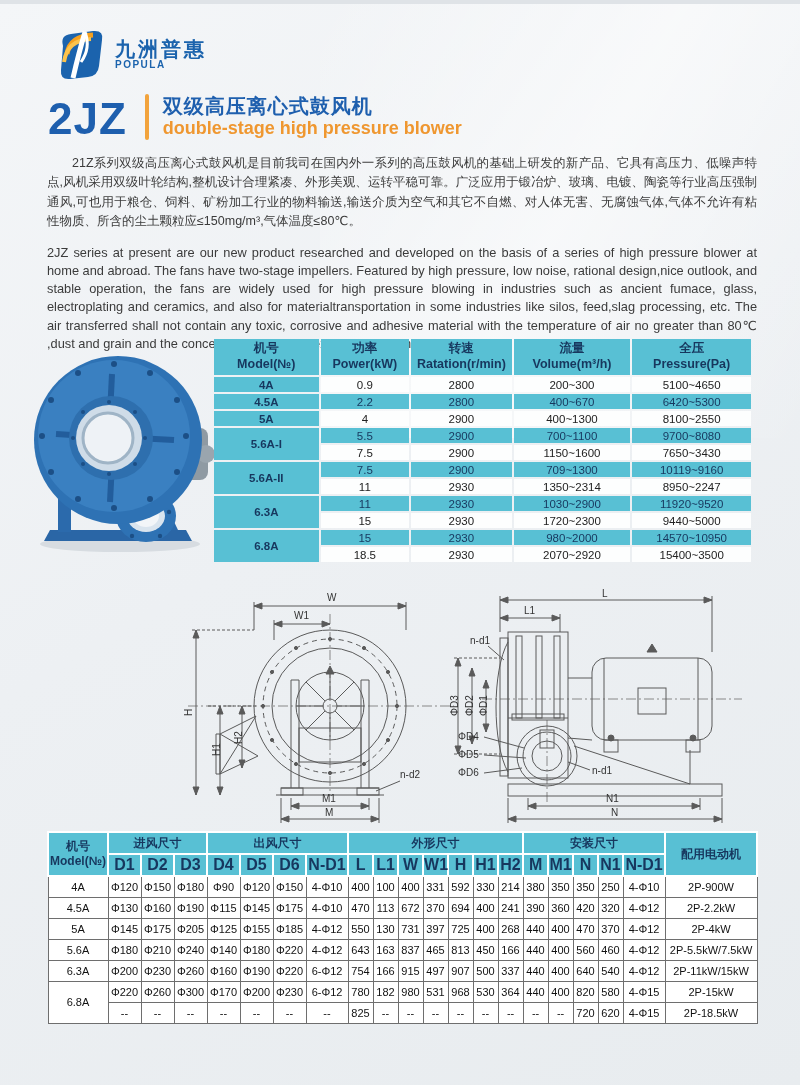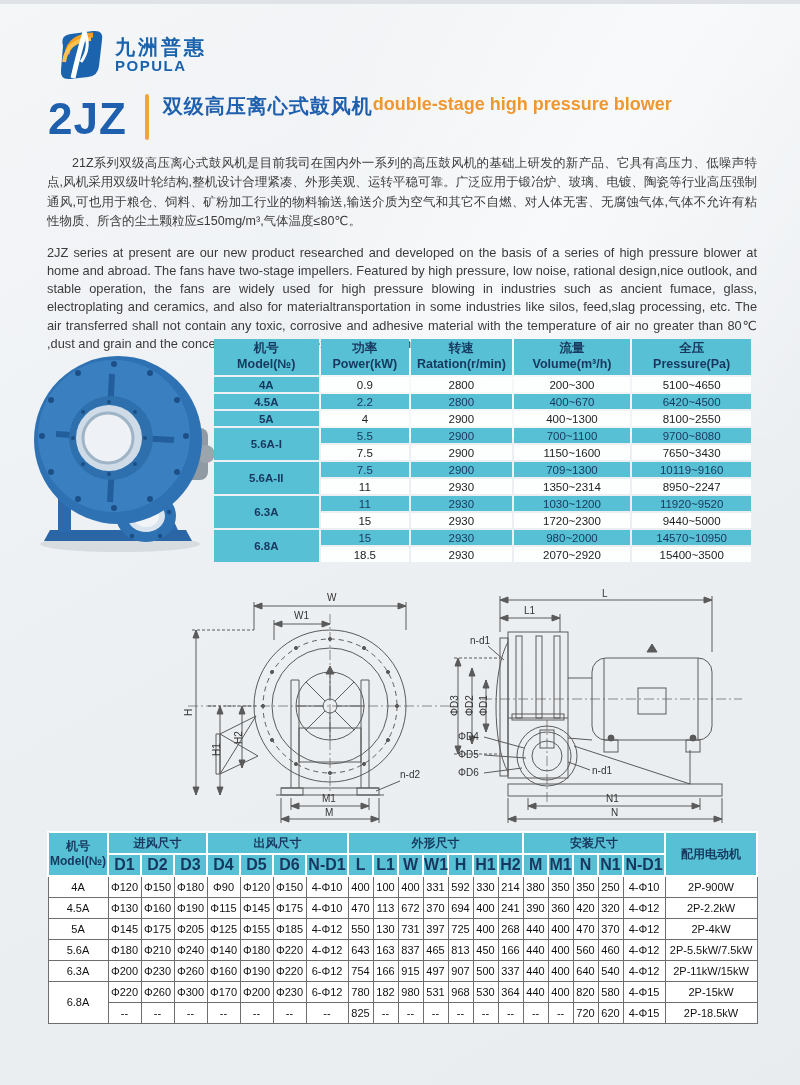--- a/index.html
+++ b/index.html
@@ -13,27 +13,27 @@
   .sheen {
     position:absolute; top:0; left:40%; width:60%; height:40%;
     background:linear-gradient(120deg, rgba(255,255,255,0) 0%, rgba(255,255,255,.55) 50%, rgba(255,255,255,0) 100%);
     pointer-events:none;
   }
 
   
   .logo { position:absolute; left:55px; top:24px; display:flex; align-items:center; gap:8px; }
   .logo-text { display:flex; flex-direction:column; line-height:1.05; }
   .brand-cn { color:#1b63ad; font-weight:bold; font-size:20px; letter-spacing:3px; }
-  .brand-en { color:#1b63ad; font-weight:bold; font-size:15px; letter-spacing:1.5px; }
+  .brand-en { color:#1b63ad; font-weight:bold; font-size:10px; letter-spacing:1.5px; }
 
   
   .titleblock { position:absolute; left:48px; top:90px; display:flex; }
   .model-big { color:#1e5fae; font-size:44px; font-weight:bold; letter-spacing:1px; }
   .title-divider { width:4px; height:46px; background:#f2a33c; margin:0 14px 0 18px; border-radius:2px; }
-  .title-texts { display:flex; flex-direction:row; line-height:1.2; }
+  .title-texts { display:flex; flex-direction:column; line-height:1.2; }
   .title-cn { color:#1e5fae; font-size:20px; font-weight:bold; letter-spacing:1px; }
   .title-en { color:#ef9730; font-size:18px; font-weight:bold; }
 
   
   .para { position:absolute; left:47px; width:710px; color:#3b3b3b; text-align:justify; }
   .para-cn { top:150px; font-size:12.5px; line-height:1.55; text-indent:2em; }
   .para-en { top:240px; font-size:12.8px; line-height:1.42; }
 
   
   .photo { position:absolute; left:28px; top:340px; width:188px; height:212px; }
@@ -193,21 +193,21 @@
           <td class="white">0.9</td>
           <td class="white">2800</td>
           <td class="white">200~300</td>
           <td class="white">5100~4650</td>
         </tr>
         <tr>
           <td rowspan="1" class="model">4.5A</td>
           <td class="teal">2.2</td>
           <td class="teal">2800</td>
           <td class="teal">400~670</td>
-          <td class="teal">6420~4500</td>
+          <td class="teal">6420~5300</td>
         </tr>
         <tr>
           <td rowspan="1" class="model">5A</td>
           <td class="white">4</td>
           <td class="white">2900</td>
           <td class="white">400~1300</td>
           <td class="white">8100~2550</td>
         </tr>
         <tr>
           <td rowspan="2" class="model">5.6A-I</td>
@@ -232,21 +232,21 @@
         <tr>
           <td class="white">11</td>
           <td class="white">2930</td>
           <td class="white">1350~2314</td>
           <td class="white">8950~2247</td>
         </tr>
         <tr>
           <td rowspan="2" class="model">6.3A</td>
           <td class="teal">11</td>
           <td class="teal">2930</td>
-          <td class="teal">1030~1200</td>
+          <td class="teal">1030~2900</td>
           <td class="teal">11920~9520</td>
         </tr>
         <tr>
           <td class="white">15</td>
           <td class="white">2930</td>
           <td class="white">1720~2300</td>
           <td class="white">9440~5000</td>
         </tr>
         <tr>
           <td rowspan="2" class="model">6.8A</td>

